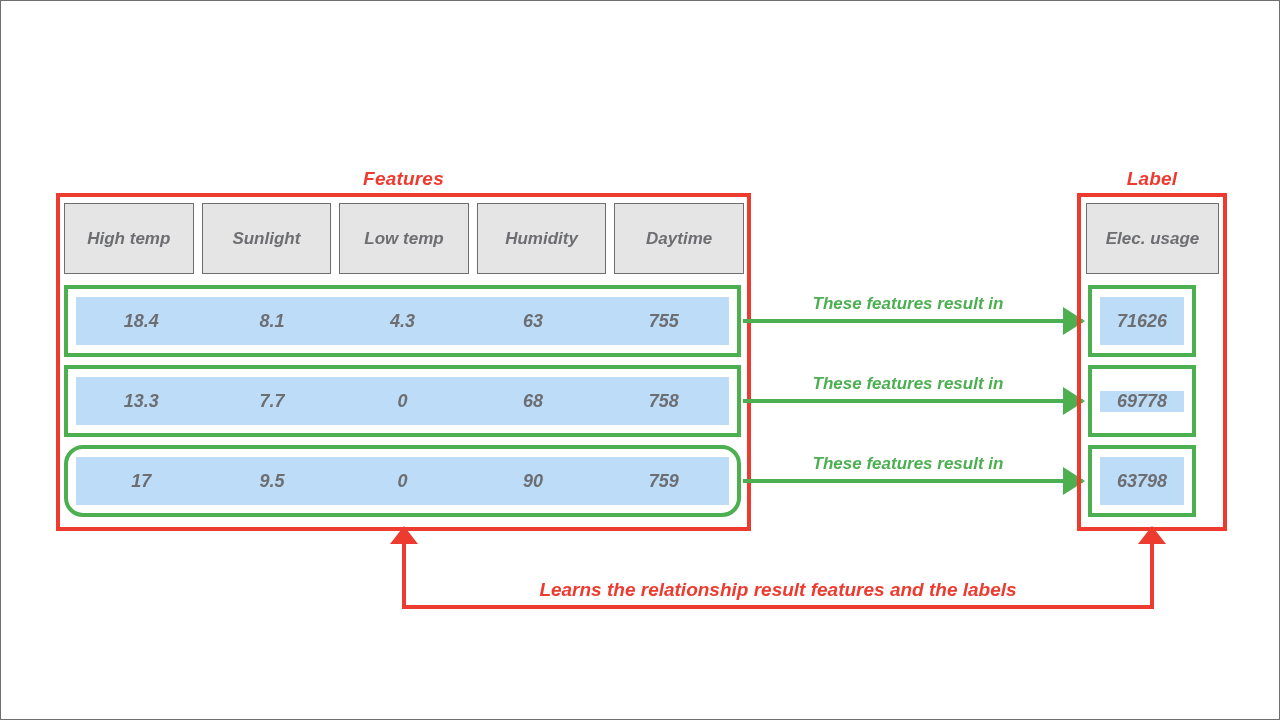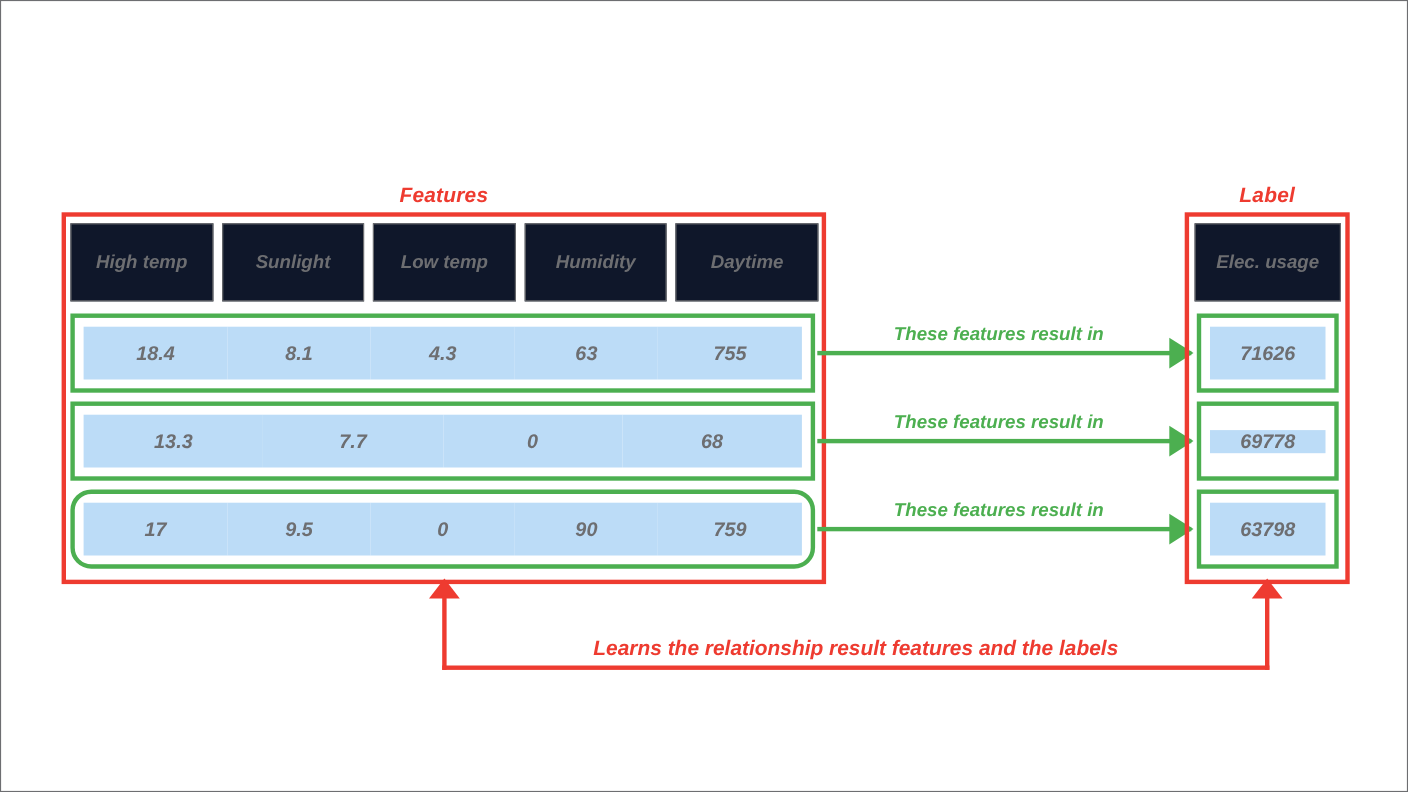--- a/index.html
+++ b/index.html
@@ -49,21 +49,21 @@
     display: flex;
     gap: 8px;
   }
   #features-header { left: 63px;   top: 202px; width: 680px; height: 71px; }
   #label-header    { left: 1085px; top: 202px; width: 133px; height: 71px; }
 
   .header-cell {
     flex: 1 1 0;
     border: 1px solid #6d6e71;
     box-sizing: border-box;
-    background: #0f172a;
+    background: #e5e5e5;
     display: flex;
     align-items: center;
     justify-content: center;
     color: #6d6e71;
     font-weight: bold;
     font-size: 17px;
     white-space: nowrap;
   }
 
   
@@ -74,21 +74,21 @@
     background: #ffffff;
     display: flex;
     gap: 0;
     padding: 8px;
   }
   .features-row { left: 63px; width: 677px; height: 72px; }
   #features-row-0 { top: 284px; }
   #features-row-1 { top: 364px; }
   #features-row-2 { top: 444px; border-radius: 19px; }
 
-  .label-row { left: 1087px; width: 129px; height: 72px; }
+  .label-row { left: 1087px; width: 108px; height: 72px; }
   #label-row-0 { top: 284px; }
   #label-row-1 { top: 364px; align-items: center; }
   #label-row-2 { top: 444px; }
 
   .data-cell {
     flex: 1 1 0;
     background: #bcdcf7;
     display: flex;
     align-items: center;
     justify-content: center;
@@ -207,20 +207,21 @@
     <div class="data-cell">4.3</div>
     <div class="data-cell">63</div>
     <div class="data-cell">755</div>
   </div>
 
   <div id="features-row-1" class="data-row features-row">
     <div class="data-cell">13.3</div>
     <div class="data-cell">7.7</div>
     <div class="data-cell">0</div>
     <div class="data-cell">68</div>
+    <div class="data-cell">758</div>
   </div>
 
   <div id="features-row-2" class="data-row features-row">
     <div class="data-cell">17</div>
     <div class="data-cell">9.5</div>
     <div class="data-cell">0</div>
     <div class="data-cell">90</div>
     <div class="data-cell">759</div>
   </div>
 

